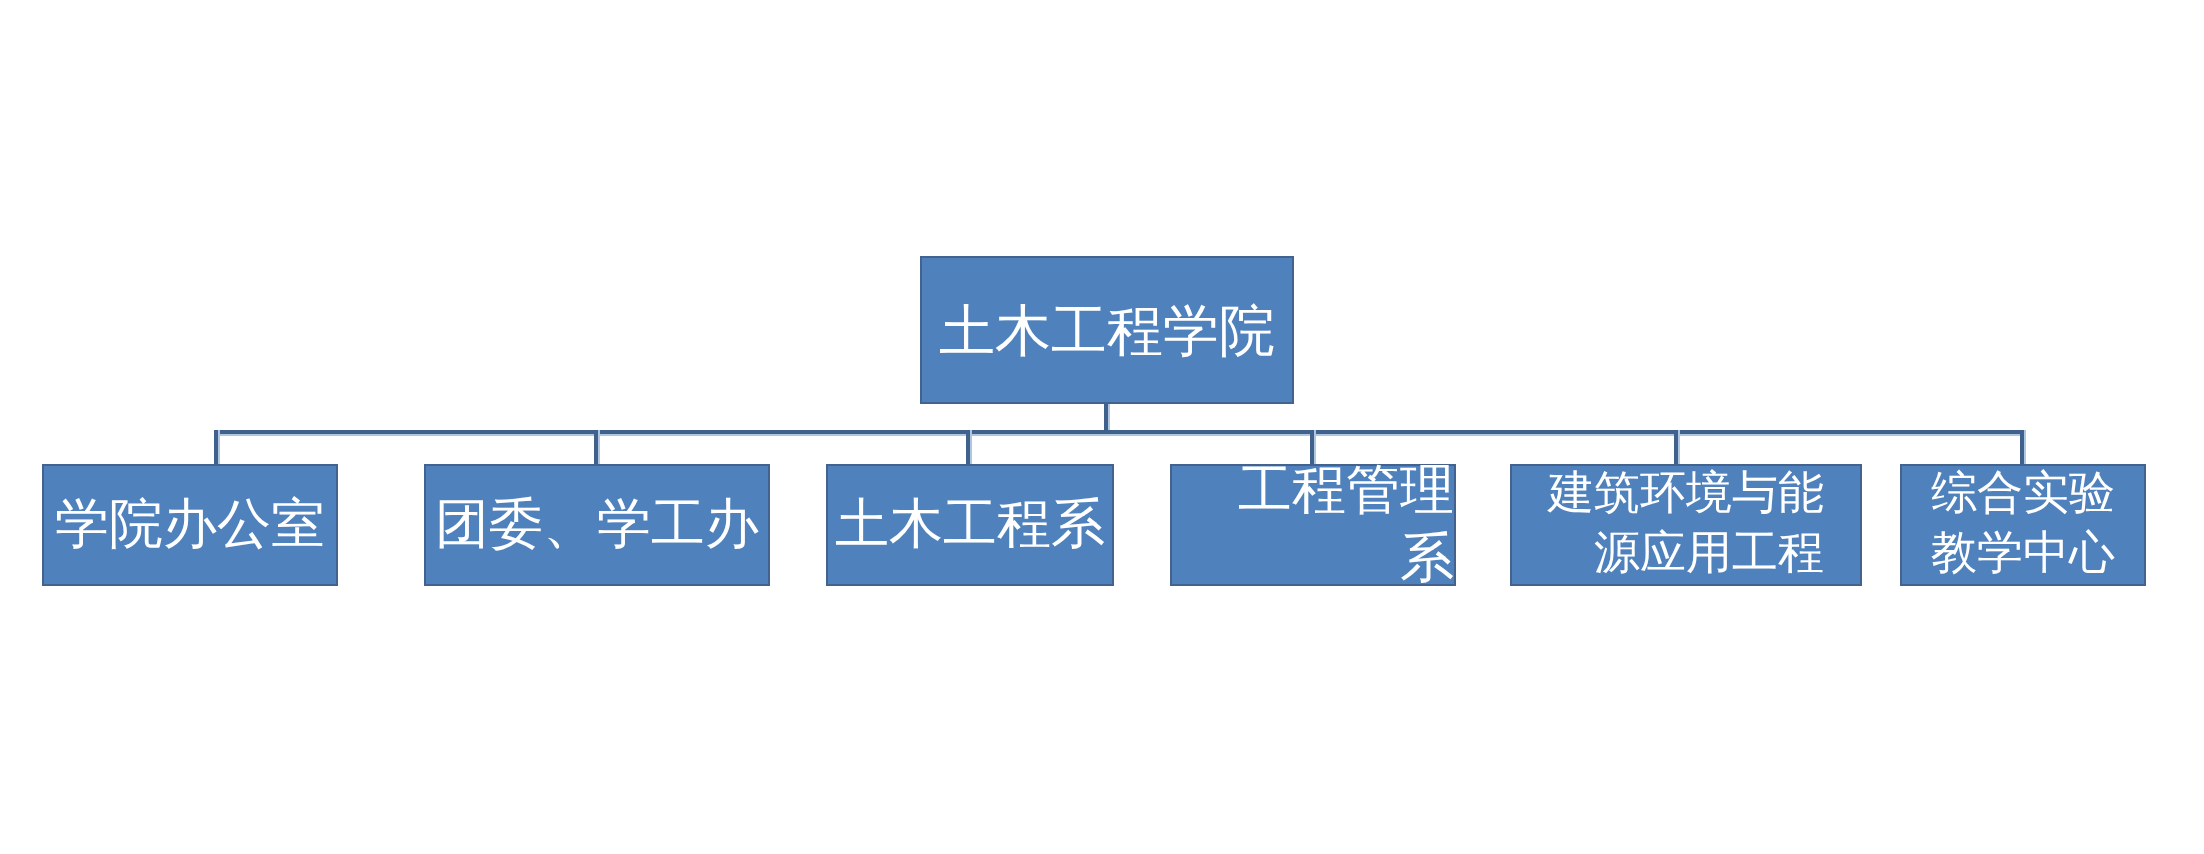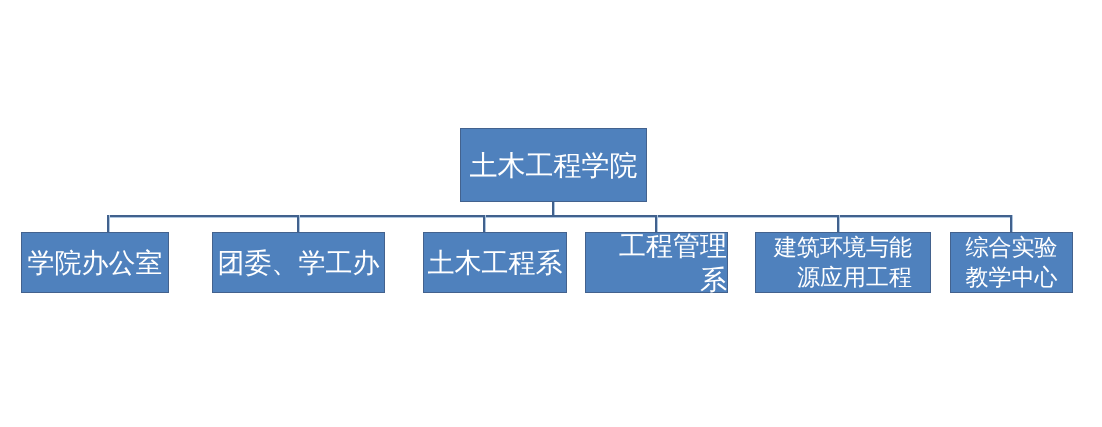--- a/index.html
+++ b/index.html
@@ -34,22 +34,22 @@
     width: 187px;
     height: 74px;
     font-size: 28px;
   }
   .node.child {
     top: 232px;
     height: 61px;
     font-size: 27px;
   }
   .node.c0 { left: 21px;  width: 148px; }
-  .node.c1 { left: 212px; width: 173px; }
-  .node.c2 { left: 423px; width: 144px; }
+  .node.c1 { left: 212px; width: 173px; font-family: Liberation Serif, serif; }
+  .node.c2 { left: 413px; width: 144px; }
   .node.c3 { left: 585px; width: 143px; padding-left: 28px; }
   .node.c4 { left: 755px; width: 176px; font-size: 23px; line-height: 1.28; }
   .node.c5 { left: 950px; width: 123px; font-size: 23px; line-height: 1.28; }
 
   .conn-v {
     position: absolute;
     width: 3px;
     background: #41618d;
     border-right: 1px solid #aec6e0;
     box-sizing: border-box;

